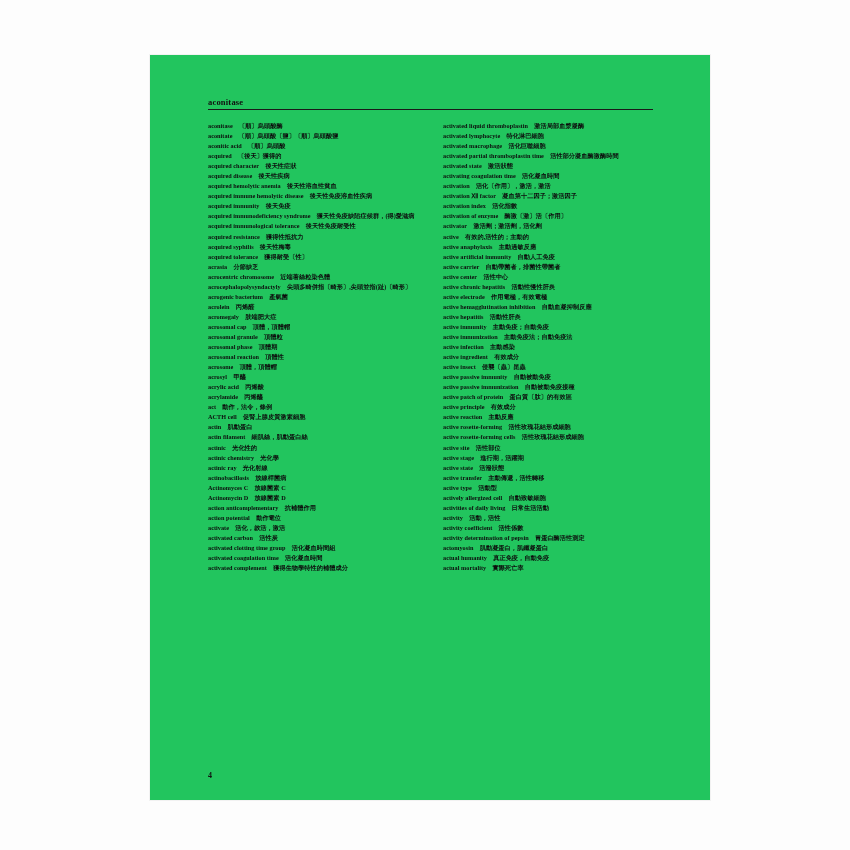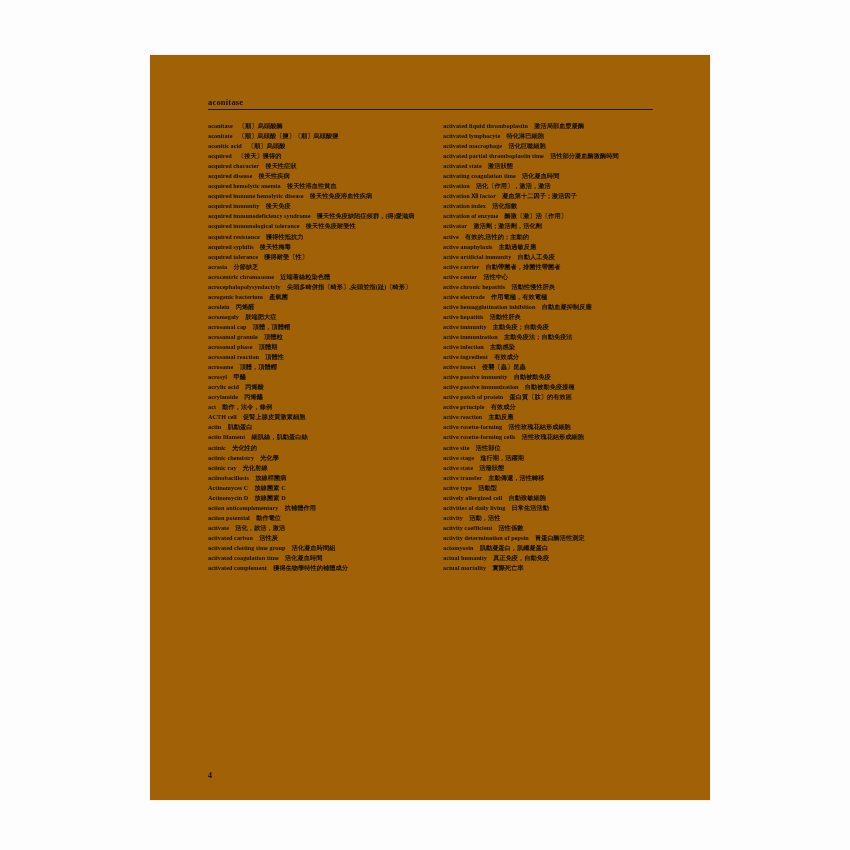--- a/index.html
+++ b/index.html
@@ -18,21 +18,21 @@
     width: 850px;
     height: 850px;
     background: #fdfdfd;
   }
   .sheet {
     position: absolute;
     left: 150px;
     top: 55px;
     width: 560px;
     height: 745px;
-    background: #a16207;
+    background: #22c55e;
     box-shadow: 0 0 0 1px #f2f2f2;
   }
   .running-head {
     position: absolute;
     left: 58px;
     top: 42px;
     font-size: 8.5px;
     font-weight: bold;
     letter-spacing: 0.2px;
     color: #111;

